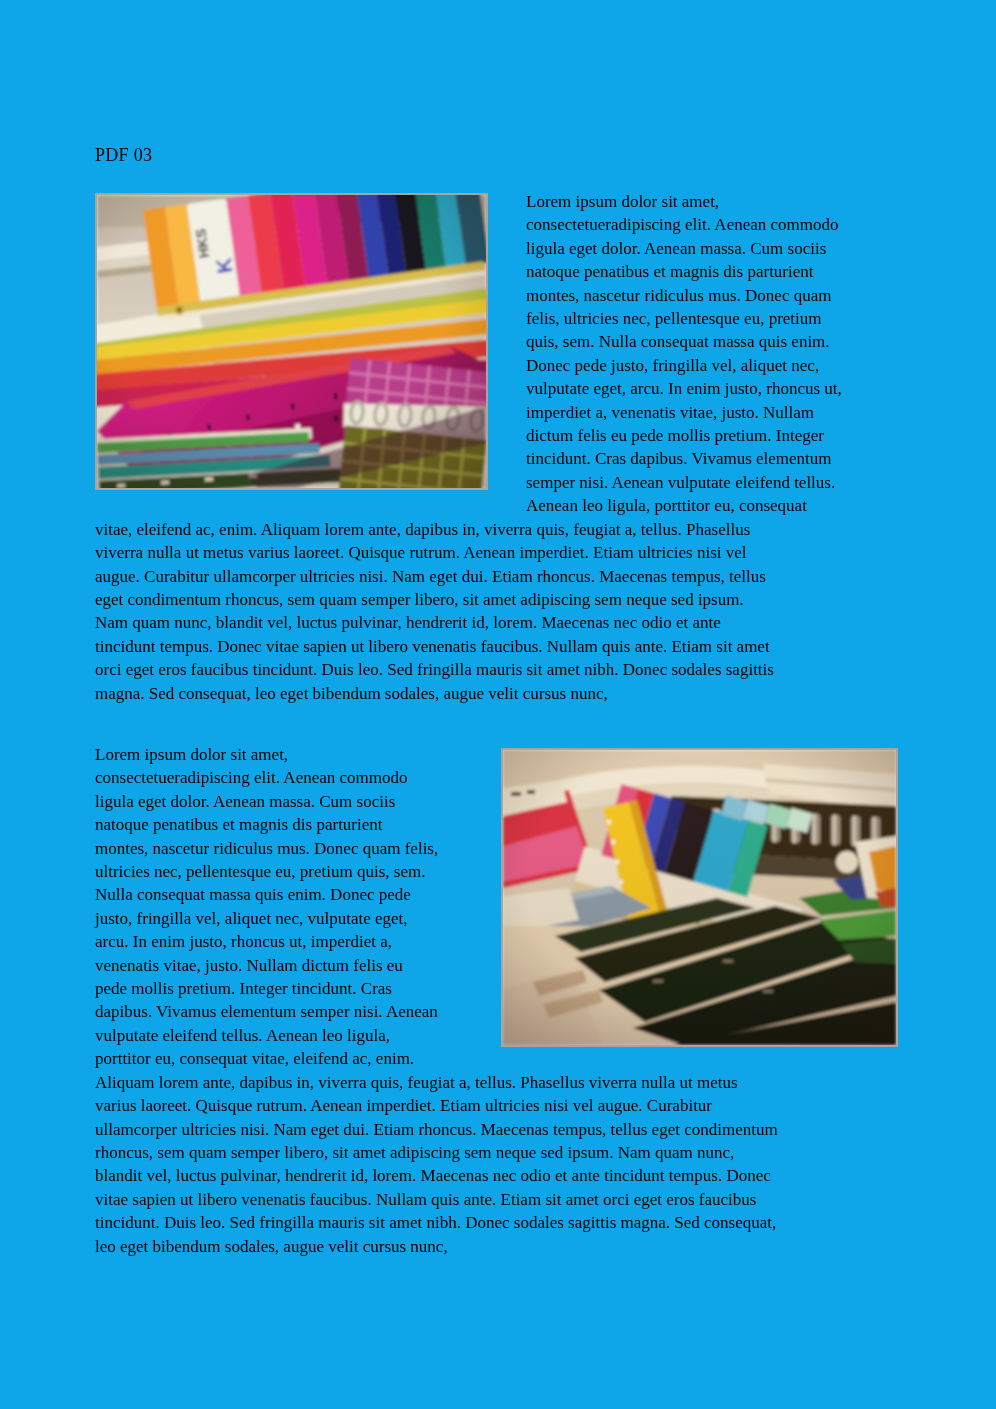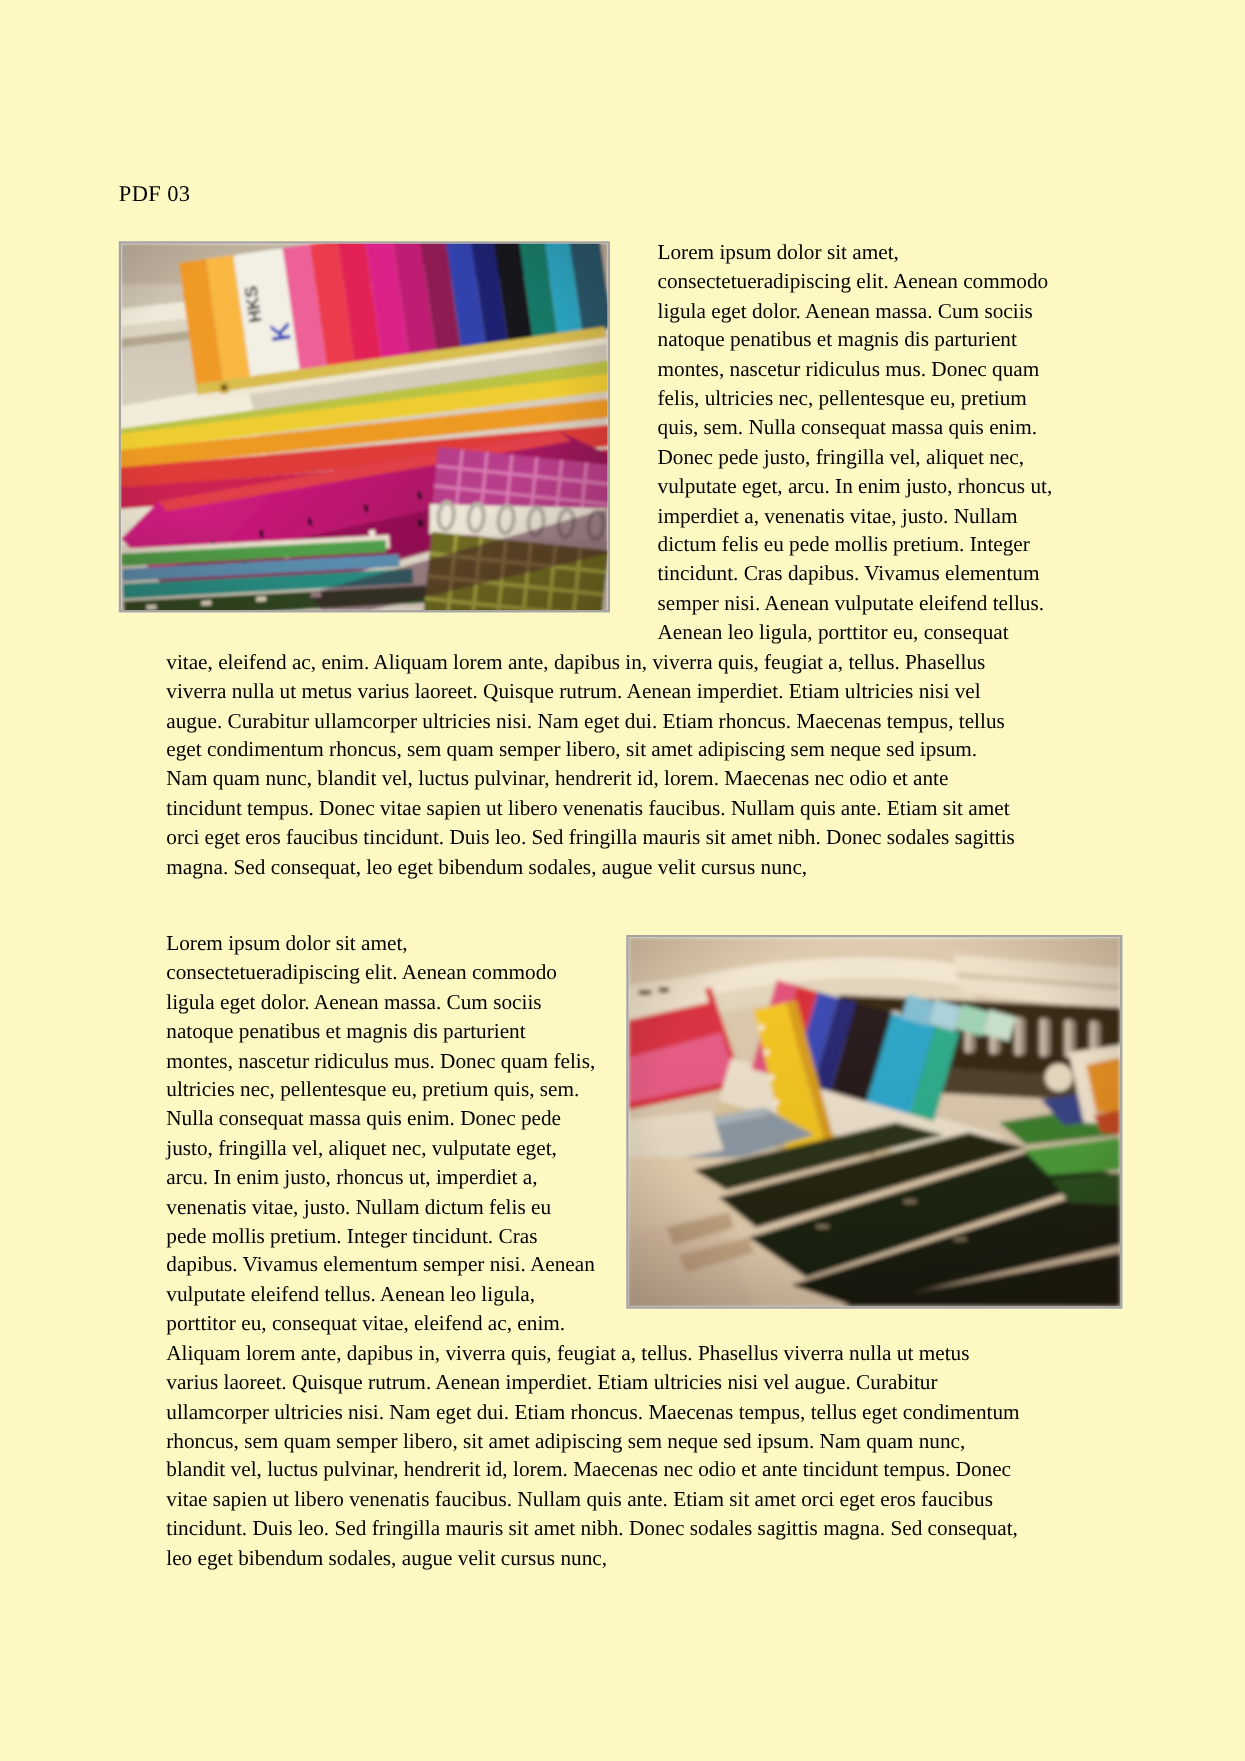--- a/index.html
+++ b/index.html
@@ -1,19 +1,19 @@
 <!DOCTYPE html>
 <html><head>
 <meta charset="utf-8">
 <style>
   html,body{margin:0;padding:0;background:#ffffff;}
   .page{
     position:relative;
     width:996px;height:1409px;
-    background:#fef9c3;
+    background:#0ea5e9;
     overflow:hidden;
     font-family:"Liberation Serif","DejaVu Serif",serif;
     color:#000000;
   }
   .doc-title{
     position:absolute;left:95px;top:143px;
     font-size:18px;line-height:24px;letter-spacing:0.3px;
   }
   .para{
     position:absolute;left:95px;
@@ -23,21 +23,21 @@
   .para-2{top:743px;width:803px;}
   .photo-frame{
     border:2px solid #a8a49e;
     background:#ffffff;
     box-sizing:content-box;
     display:block;
   }
   .float-left{float:left;width:389px;height:293px;margin:3px 38px 16px 0;}
   .float-right{float:right;width:393px;height:295px;margin:5px 0 10px 4px;}
   .photo-frame svg{display:block;width:100%;height:100%;}
-  .para-text{white-space:pre-line;margin-left:38px;}
+  .para-text{white-space:pre-line;}
 </style>
 </head>
 <body>
 
 <div class="page">
 
   <div class="doc-title">PDF 03</div>
 
   <div class="para para-1">
     <span class="photo-frame float-left">

